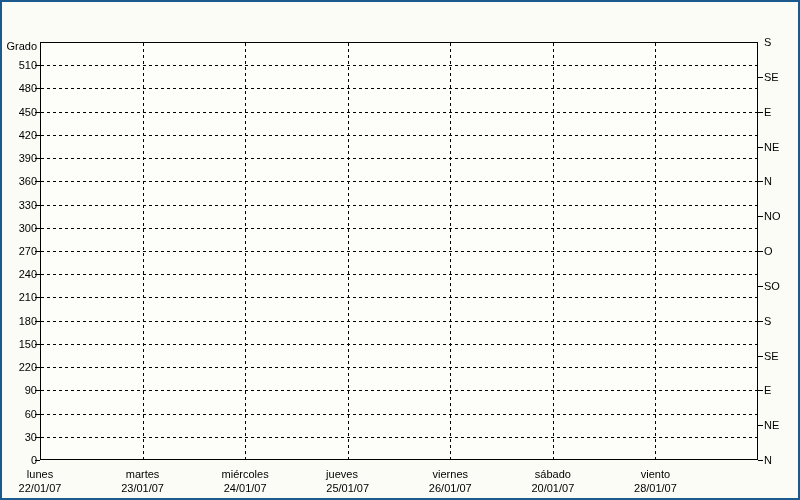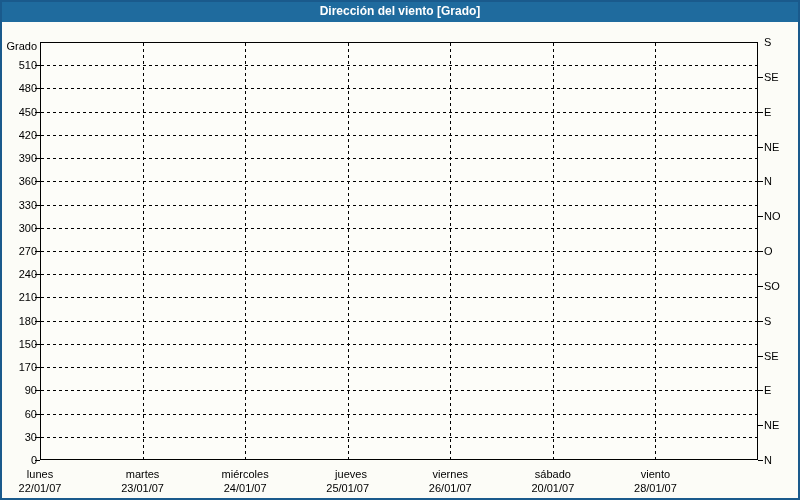--- a/index.html
+++ b/index.html
@@ -69,21 +69,20 @@
     transform:translateX(-50%);
     white-space:nowrap;
   }
   .xlab-day{top:468px;}
   .xlab-date{top:482px;}
 </style>
 </head>
 <body>
 
 <div class="window">
-  <div class="titlebar">Dirección del viento [Grado]</div>
 
   <div class="plot-frame" id="plot">
       <div class="hgrid" style="top: 393.778px;"></div>
       <div class="hgrid" style="top: 370.556px;"></div>
       <div class="hgrid" style="top: 347.333px;"></div>
       <div class="hgrid" style="top: 324.111px;"></div>
       <div class="hgrid" style="top: 300.889px;"></div>
       <div class="hgrid" style="top: 277.667px;"></div>
       <div class="hgrid" style="top: 254.444px;"></div>
       <div class="hgrid" style="top: 231.222px;"></div>
@@ -109,21 +108,21 @@
   <div id="decor">
       <div class="ytick" style="top: 460px;"></div>
       <div class="ylab" style="top: 460px;">0</div>
       <div class="ytick" style="top: 436.778px;"></div>
       <div class="ylab" style="top: 436.778px;">30</div>
       <div class="ytick" style="top: 413.556px;"></div>
       <div class="ylab" style="top: 413.556px;">60</div>
       <div class="ytick" style="top: 390.333px;"></div>
       <div class="ylab" style="top: 390.333px;">90</div>
       <div class="ytick" style="top: 367.111px;"></div>
-      <div class="ylab" style="top: 367.111px;">170</div>
+      <div class="ylab" style="top: 367.111px;">220</div>
       <div class="ytick" style="top: 343.889px;"></div>
       <div class="ylab" style="top: 343.889px;">150</div>
       <div class="ytick" style="top: 320.667px;"></div>
       <div class="ylab" style="top: 320.667px;">180</div>
       <div class="ytick" style="top: 297.444px;"></div>
       <div class="ylab" style="top: 297.444px;">210</div>
       <div class="ytick" style="top: 274.222px;"></div>
       <div class="ylab" style="top: 274.222px;">240</div>
       <div class="ytick" style="top: 251px;"></div>
       <div class="ylab" style="top: 251px;">270</div>
@@ -142,21 +141,21 @@
       <div class="ytick" style="top: 88.4444px;"></div>
       <div class="ylab" style="top: 88.4444px;">480</div>
       <div class="ytick" style="top: 65.2222px;"></div>
       <div class="ylab" style="top: 65.2222px;">510</div>
       <div class="xlab-day" style="left: 40px;">lunes</div>
       <div class="xlab-date" style="left: 40px;">22/01/07</div>
       <div class="xlab-day" style="left: 142.571px;">martes</div>
       <div class="xlab-date" style="left: 142.571px;">23/01/07</div>
       <div class="xlab-day" style="left: 245.143px;">miércoles</div>
       <div class="xlab-date" style="left: 245.143px;">24/01/07</div>
-      <div class="xlab-day" style="left: 351px; text-align: center;">jueves</div>
+      <div class="xlab-day" style="left: 342px; text-align: center;">jueves</div>
       <div class="xlab-date" style="left: 347.714px;">25/01/07</div>
       <div class="xlab-day" style="left: 450.286px;">viernes</div>
       <div class="xlab-date" style="left: 450.286px;">26/01/07</div>
       <div class="xlab-day" style="left: 552.857px;">sábado</div>
       <div class="xlab-date" style="left: 552.857px;">20/01/07</div>
       <div class="xlab-day" style="left: 655.429px;">viento</div>
       <div class="xlab-date" style="left: 655.429px;">28/01/07</div>
       <div class="rtick" style="top: 460px;"></div>
       <div class="rlab" style="top: 460px;">N</div>
       <div class="rtick" style="top: 425.167px;"></div>

